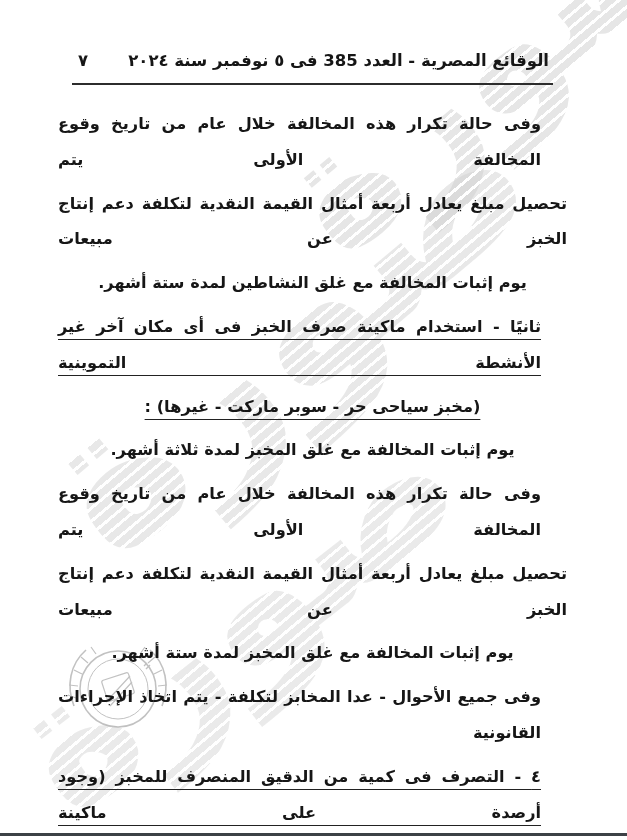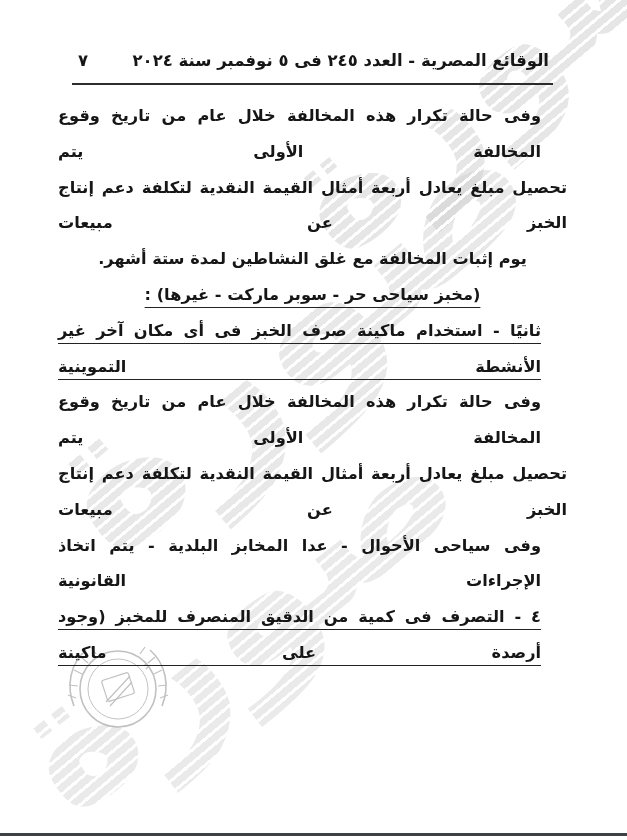--- a/index.html
+++ b/index.html
@@ -28,21 +28,21 @@
     display:flex;justify-content:space-between;align-items:baseline;
     font-size:16.5px;font-weight:bold;
   }
   .header-rule{position:absolute;top:83px;right:74px;left:72px;border-top:2px solid #2c2c2c;}
   
   .content{
     position:absolute;top:98px;right:60px;left:58px;
     font-size:16.2px;font-weight:bold;line-height:35.8px;
     text-align:right;
   }
-  .ln{min-height:35.8px;}
+  .ln{min-height:35.8px;margin-top:8px;}
   .ln.fill{text-align:justify;text-align-last:justify;}
   .ln.end{text-align:right;text-align-last:center;}
   .ln.ind{padding-right:26px;}
   .ln.ul{
     text-decoration-line:underline;text-decoration-color:#222;
     text-decoration-thickness:1.3px;text-underline-offset:7px;
   }
   .bottom-rule{position:absolute;left:0;right:0;top:833px;height:3px;background:#3c4146;}
 </style>
 </head>
@@ -66,37 +66,39 @@
         <path d="M104,72 l8,-3 M102,60 l9,-1 M98,48 l8,-4 M92,37 l7,-6 M84,28 l5,-7" stroke-width="1.2"></path>
 
         <rect x="48" y="50" width="28" height="22" rx="2" transform="rotate(-18 62 61)" stroke-width="1.2"></rect>
         <path d="M50,76 l24,-26 M54,80 l22,-24" stroke-width="1.2"></path>
         <path d="M88,40 l3,-3 m-1,6 l4,-4" stroke-width="1.4"></path>
       </g>
     </svg>
   </div>
 
   <div class="header-row">
-    <span>الوقائع المصرية - العدد ٢٤٥ فى ٥ نوفمبر سنة ٢٠٢٤</span>
+    <span>الوقائع المصرية - العدد 385 فى ٥ نوفمبر سنة ٢٠٢٤</span>
     <span>٧</span>
   </div>
   <div class="header-rule"></div>
 
   <div class="content">
     <div class="ln fill ind">وفى حالة تكرار هذه المخالفة خلال عام من تاريخ وقوع المخالفة الأولى يتم</div>
     <div class="ln fill">تحصيل مبلغ يعادل أربعة أمثال القيمة النقدية لتكلفة دعم إنتاج الخبز عن مبيعات</div>
     <div class="ln end">يوم إثبات المخالفة مع غلق النشاطين لمدة ستة أشهر.</div>
 
+    <div class="ln fill ind ul">ثانيًا - استخدام ماكينة صرف الخبز فى أى مكان آخر غير الأنشطة التموينية</div>
     <div class="ln end ul">(مخبز سياحى حر - سوبر ماركت - غيرها) :</div>
-    <div class="ln fill ind ul">ثانيًا - استخدام ماكينة صرف الخبز فى أى مكان آخر غير الأنشطة التموينية</div>
 
+    <div class="ln end">يوم إثبات المخالفة مع غلق المخبز لمدة ثلاثة أشهر.</div>
 
     <div class="ln fill ind">وفى حالة تكرار هذه المخالفة خلال عام من تاريخ وقوع المخالفة الأولى يتم</div>
     <div class="ln fill">تحصيل مبلغ يعادل أربعة أمثال القيمة النقدية لتكلفة دعم إنتاج الخبز عن مبيعات</div>
+    <div class="ln end">يوم إثبات المخالفة مع غلق المخبز لمدة ستة أشهر.</div>
 
-    <div class="ln fill ind">وفى سياحى الأحوال - عدا المخابز البلدية - يتم اتخاذ الإجراءات القانونية</div>
+    <div class="ln fill ind">وفى جميع الأحوال - عدا المخابز لتكلفة - يتم اتخاذ الإجراءات القانونية</div>
 
     <div class="ln fill ind ul">٤ - التصرف فى كمية من الدقيق المنصرف للمخبز (وجود أرصدة على ماكينة</div>
 
   </div>
 
   <div class="bottom-rule"></div>
 </div>
 
 </body></html>

